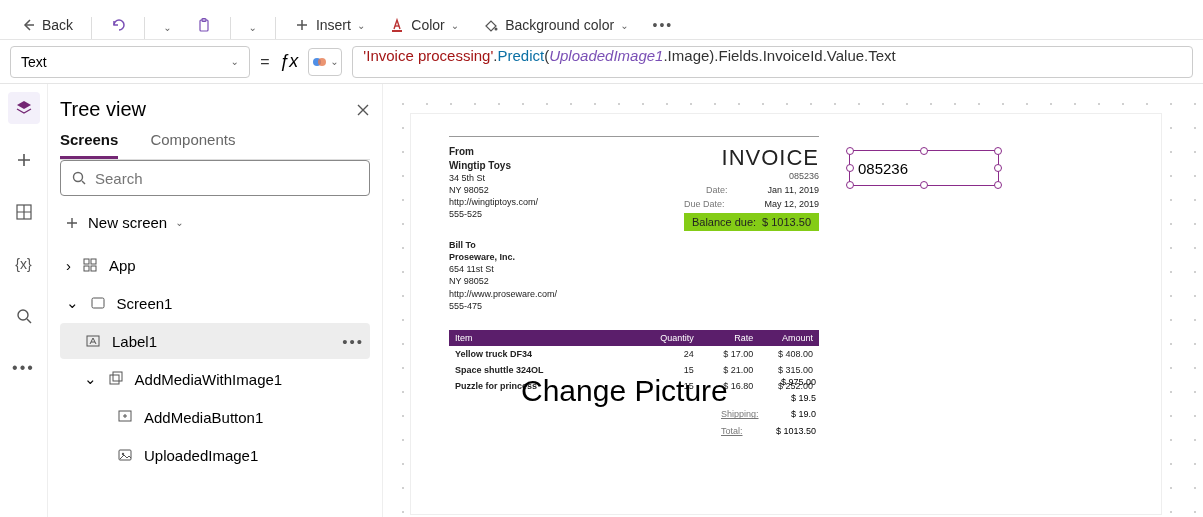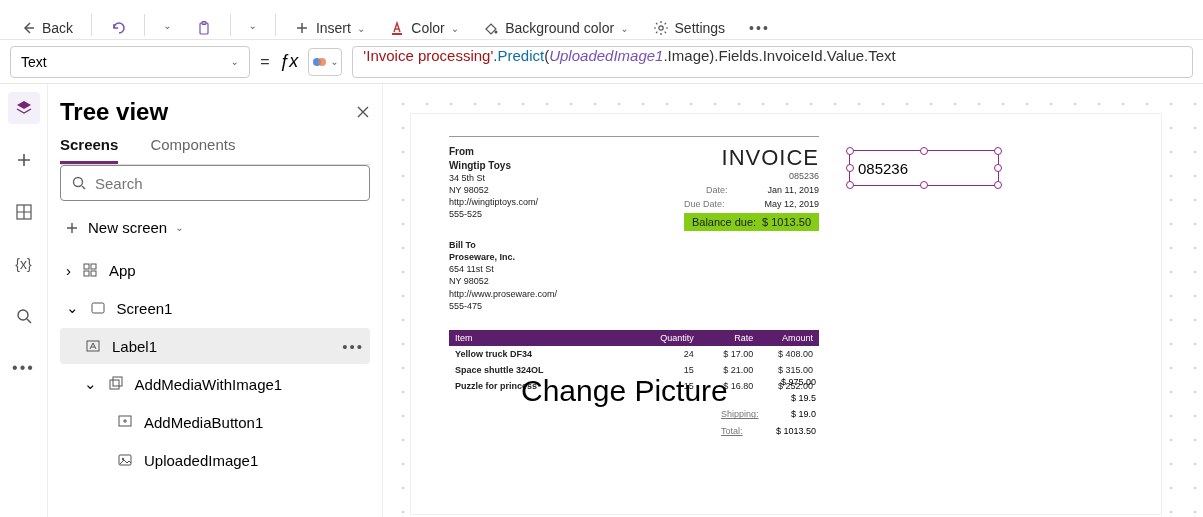--- a/index.html
+++ b/index.html
@@ -1,19 +1,19 @@
 <!DOCTYPE html>
 <html><head>
 <meta charset="utf-8">
 <style>
 * { box-sizing: border-box; margin: 0; padding: 0; font-family: "Segoe UI", sans-serif; }
 body { width: 1203px; height: 517px; background: #fff; overflow: hidden; position: relative; }
 
 
-.toolbar { display: flex; align-items: flex-start; height: 40px; padding: 14px 10px; gap: 4px; border-bottom: 1px solid #e5e5e5; }
+.toolbar { display: flex; align-items: flex-end; height: 40px; padding: 0 10px; gap: 4px; border-bottom: 1px solid #e5e5e5; }
 .toolbar-btn { display: flex; align-items: center; gap: 6px; padding: 6px 10px; border-radius: 4px; cursor: pointer; font-size: 14px; color: #333; }
 .toolbar-sep { width: 1px; height: 22px; background: #ddd; margin: 0 4px; }
 .toolbar-icon { width: 16px; height: 16px; display: flex; align-items: center; justify-content: center; }
 .chevron-small { font-size: 10px; color: #666; }
 
 
 .formula-row { display: flex; align-items: center; height: 44px; padding: 0 10px; gap: 10px; border-bottom: 1px solid #e5e5e5; }
 .property-select { width: 240px; height: 32px; border: 1px solid #ccc; border-radius: 4px; display: flex; align-items: center; justify-content: space-between; padding: 0 10px; font-size: 14px; }
 .fx-eq { font-size: 16px; color: #333; font-style: italic; }
 .fx-label { font-style: italic; font-size: 18px; }
@@ -28,21 +28,21 @@
 .main { display: flex; height: calc(517px - 84px); }
 
 
 .rail { width: 48px; border-right: 1px solid #eee; display: flex; flex-direction: column; align-items: center; padding-top: 8px; gap: 20px; }
 .rail-btn { width: 32px; height: 32px; display: flex; align-items: center; justify-content: center; border-radius: 4px; cursor: pointer; font-size: 16px; color: #555; }
 .rail-btn.active { background: #f3f0fa; color: #742774; }
 
 
 .tree-panel { width: 335px; border-right: 1px solid #eee; padding: 14px 12px 10px 12px; display: flex; flex-direction: column; }
 .tree-header { display: flex; justify-content: space-between; align-items: center; margin-bottom: 10px; }
-.tree-title { font-size: 24px; font-weight: 700; text-align: center; }
+.tree-title { font-size: 20px; font-weight: 400; text-align: center; }
 .close-x { font-size: 18px; color: #555; cursor: pointer; }
 .tabs { display: flex; gap: 32px; border-bottom: 1px solid #ddd; margin-bottom: 0; }
 .tab { padding-bottom: 8px; font-size: 15px; color: #666; cursor: pointer; }
 .tab.active { color: #111; font-weight: 600; border-bottom: 3px solid #742774; }
 .search-box { display: flex; align-items: center; gap: 8px; height: 36px; border: 1px solid #888; border-radius: 4px; padding: 0 10px; margin-bottom: 10px; }
 .search-box input { border: none; outline: none; flex: 1; font-size: 15px; }
 .new-screen { display: flex; align-items: center; gap: 8px; padding: 8px 4px; font-size: 15px; cursor: pointer; margin-bottom: 8px; }
 .tree-list { display: flex; flex-direction: column; gap: 2px; font-size: 15px; overflow-y: auto; }
 .tree-item { display: flex; align-items: center; gap: 10px; height: 36px; padding: 0 6px; border-radius: 4px; cursor: pointer; }
 .tree-item.selected { background: #ededed; }
@@ -155,29 +155,20 @@
   <div class="toolbar-btn">
     <span class="toolbar-icon">
       <svg width="16" height="16" viewBox="0 0 16 16">
           <path d="M3 9 L8 4 L13 9 L8 14 Z" stroke="#555" stroke-width="1.2" fill="none"></path>
           <circle cx="13" cy="12" r="1.5" fill="#555"></circle>
         </svg>
     </span>
     <span>Background color</span>
     <span class="chevron-small">⌄</span>
   </div>
-  <div class="toolbar-btn">
-    <span class="toolbar-icon">
-      <svg width="16" height="16" viewBox="0 0 16 16">
-          <circle cx="8" cy="8" r="2.2" stroke="#555" stroke-width="1.2" fill="none"></circle>
-          <path d="M8 1v2M8 13v2M1 8h2M13 8h2M3 3l1.4 1.4M11.6 11.6L13 13M13 3l-1.4 1.4M4.4 11.6L3 13" stroke="#555" stroke-width="1.2"></path>
-        </svg>
-    </span>
-    <span>Settings</span>
-  </div>
   <div class="toolbar-btn" style="letter-spacing:2px;color:#555;">•••</div>
 </div>
 
 <div class="formula-row">
   <div class="property-select">
     <span>Text</span>
     <span class="chevron-small">⌄</span>
   </div>
   <span class="fx-eq">=</span>
   <span class="fx-label">ƒx</span>

